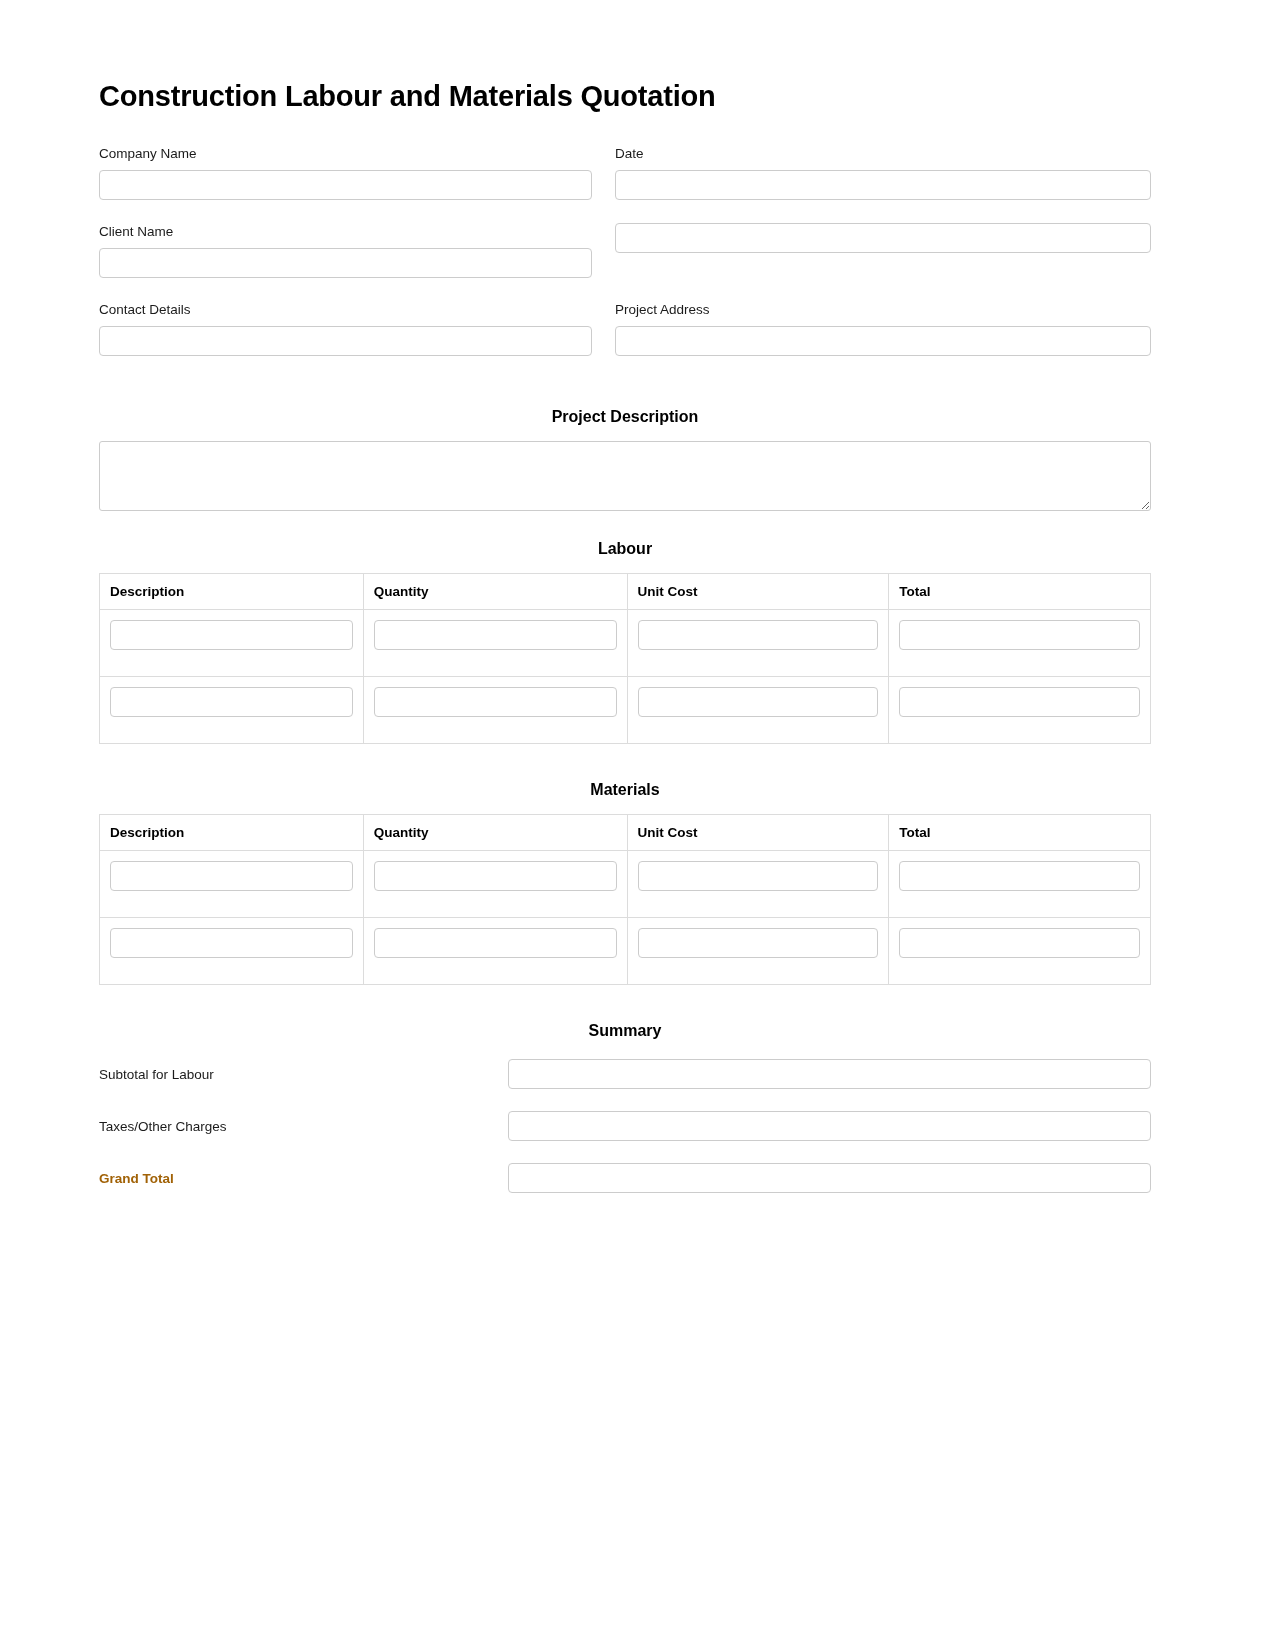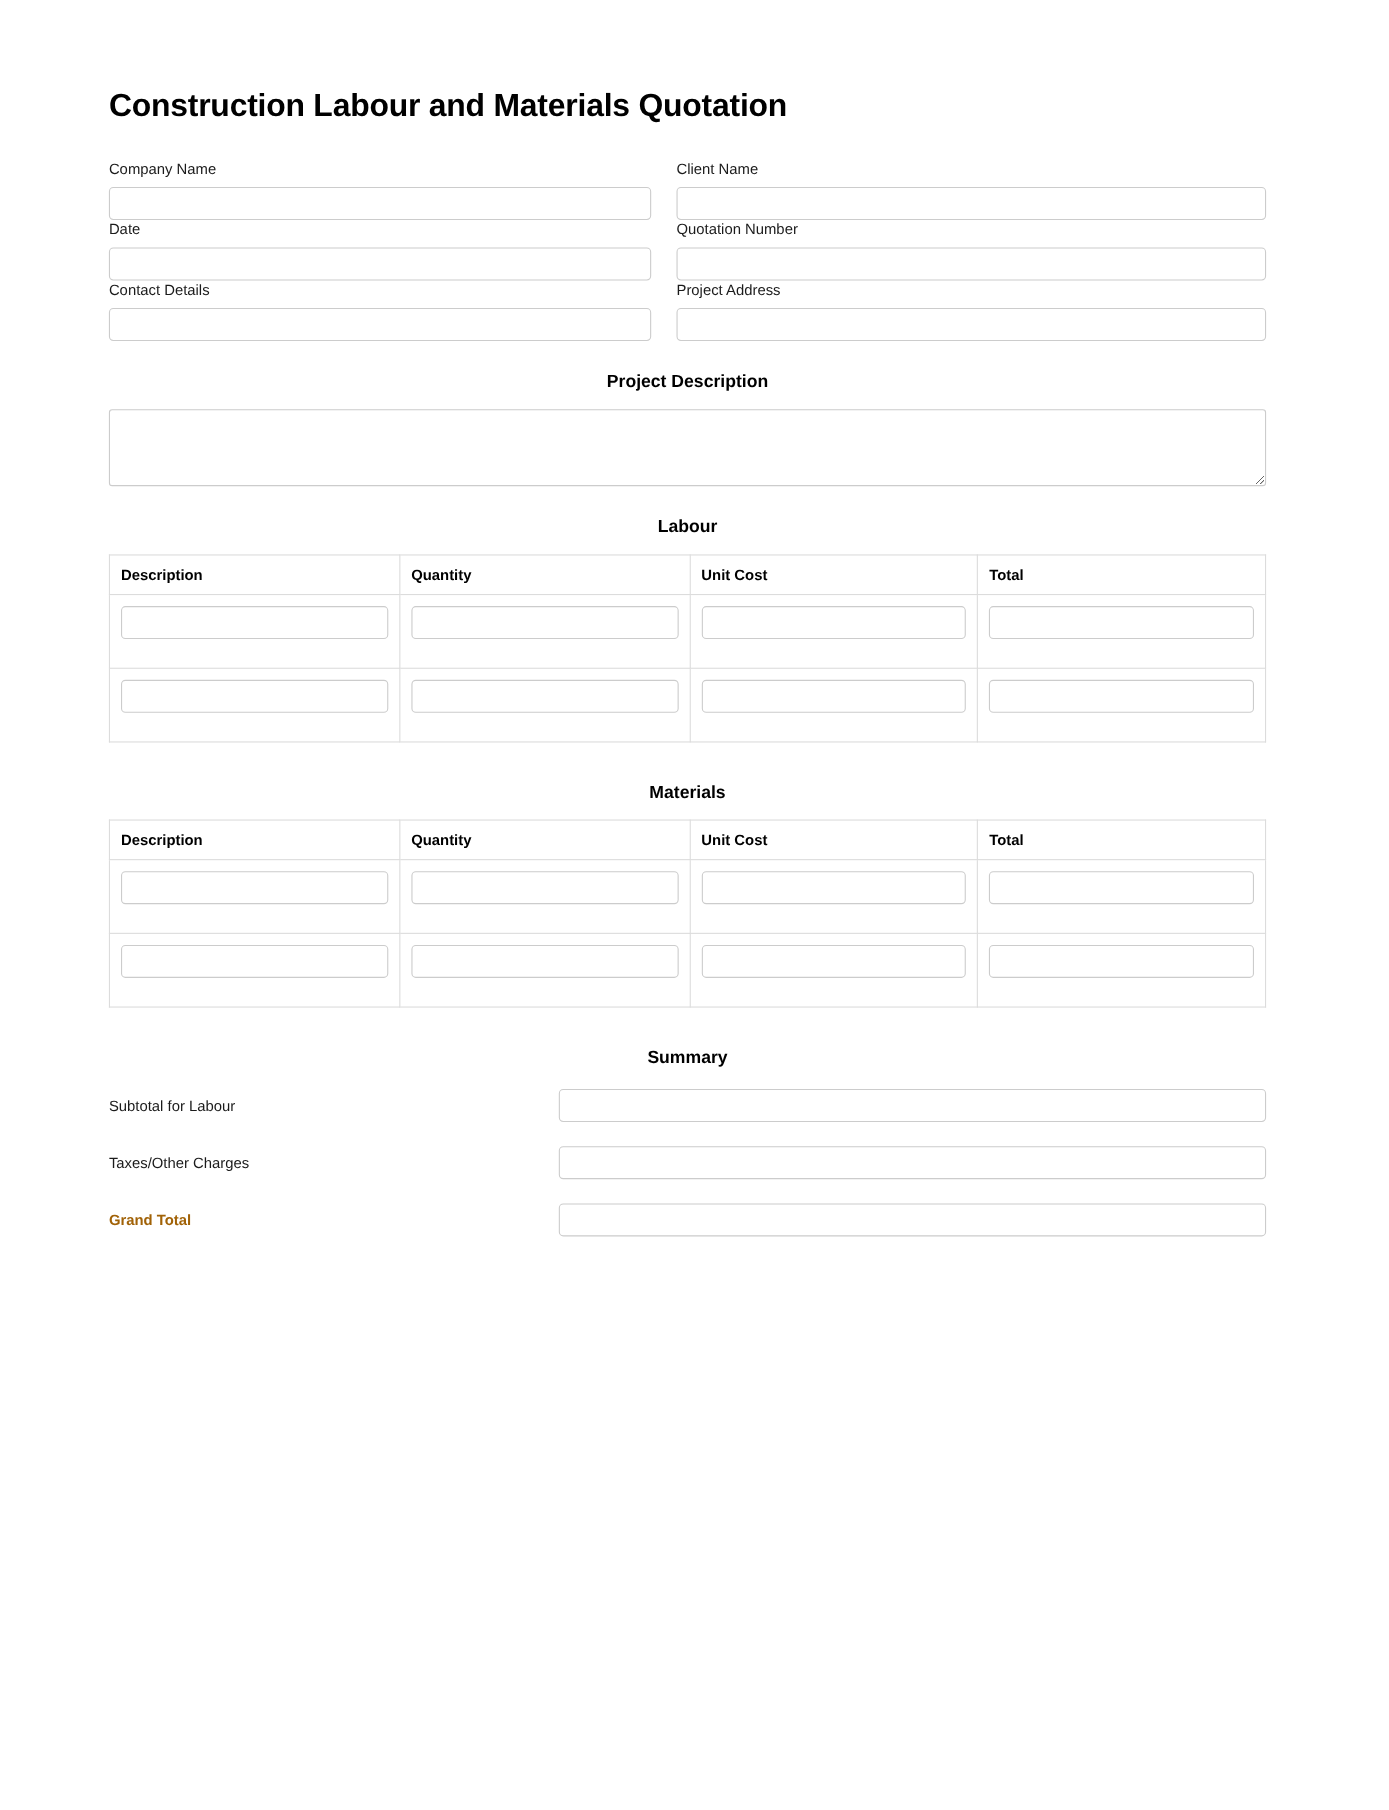--- a/index.html
+++ b/index.html
@@ -30,20 +30,21 @@
     line-height: 1.15;
     color: #000000;
   }
   .field-grid {
     display: grid;
     grid-template-columns: 493px 1fr;
     column-gap: 23px;
     row-gap: 0;
   }
   .field {
+    margin-bottom: 23px;
   }
   .field-label {
     display: block;
     font-size: 13.5px;
     line-height: 17px;
     color: #1b1b1b;
     margin-bottom: 8px;
     font-weight: normal;
   }
   .text-input {
@@ -164,31 +165,30 @@
   <h1 class="doc-title">Construction Labour and Materials Quotation</h1>
 
   <div class="field-grid">
 
     <div class="field">
       <label class="field-label">Company Name</label>
       <input class="text-input" type="text" value="" style="">
     </div>
 
     <div class="field">
+      <label class="field-label">Date</label>
+      <input class="text-input" type="text" value="" style="">
+    </div>
+
+    <div class="field">
       <label class="field-label">Client Name</label>
       <input class="text-input" type="text" value="" style="">
     </div>
 
     <div class="field">
-      <label class="field-label">Date</label>
-      <input class="text-input" type="text" value="" style="">
-    </div>
-
-    <div class="field">
-      <label class="field-label">Quotation Number</label>
       <input class="text-input" type="text" value="" style="">
     </div>
 
     <div class="field">
       <label class="field-label">Contact Details</label>
       <input class="text-input" type="text" value="" style="">
     </div>
 
     <div class="field">
       <label class="field-label">Project Address</label>

